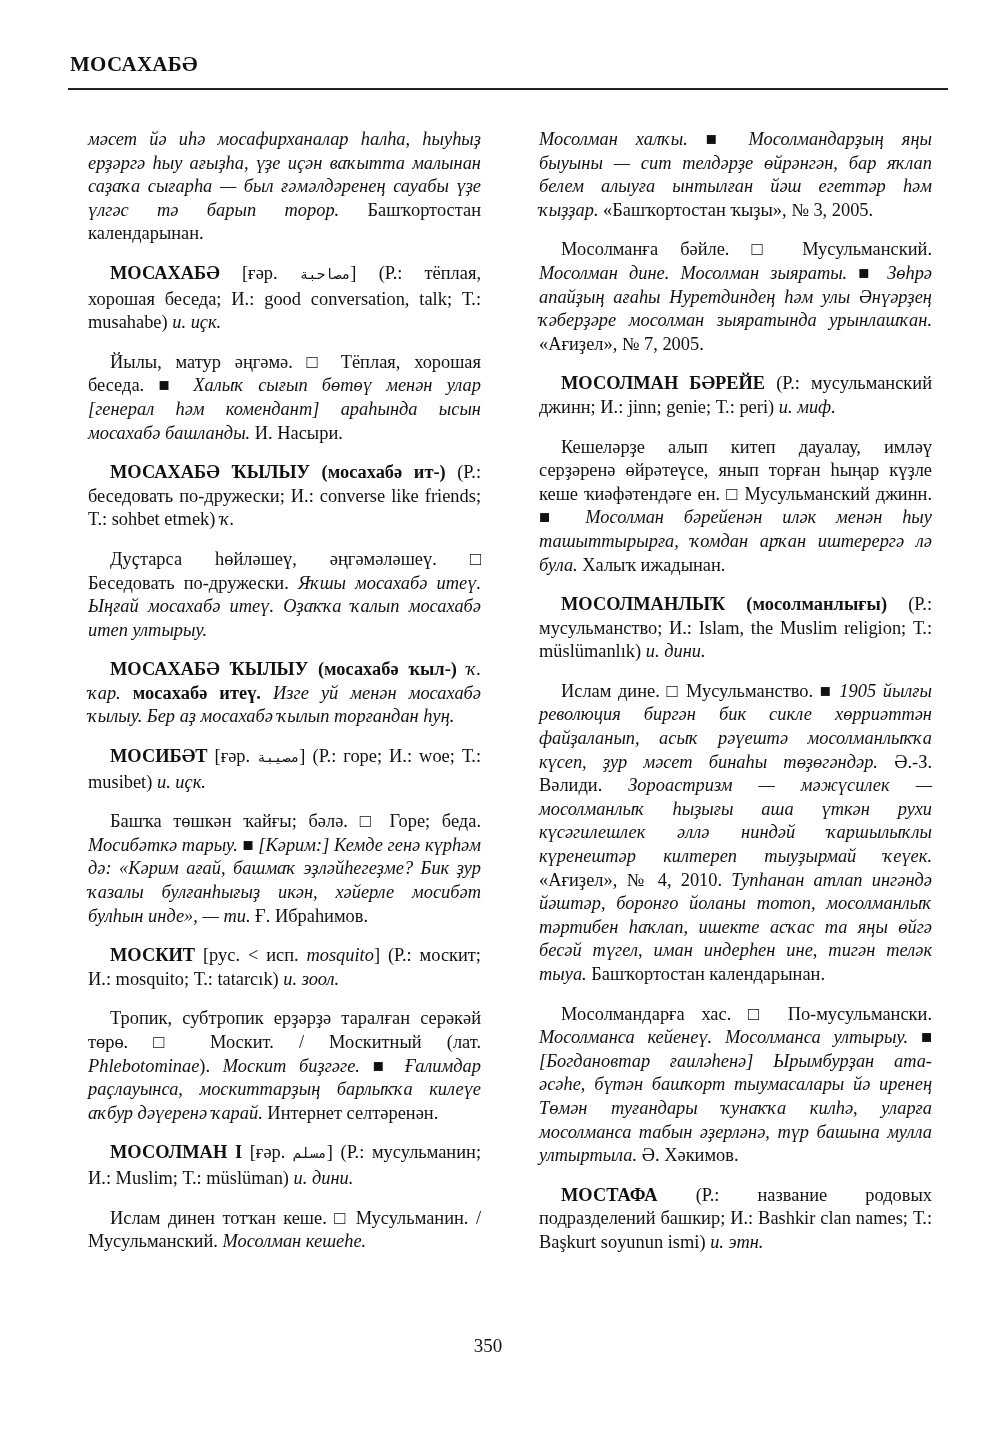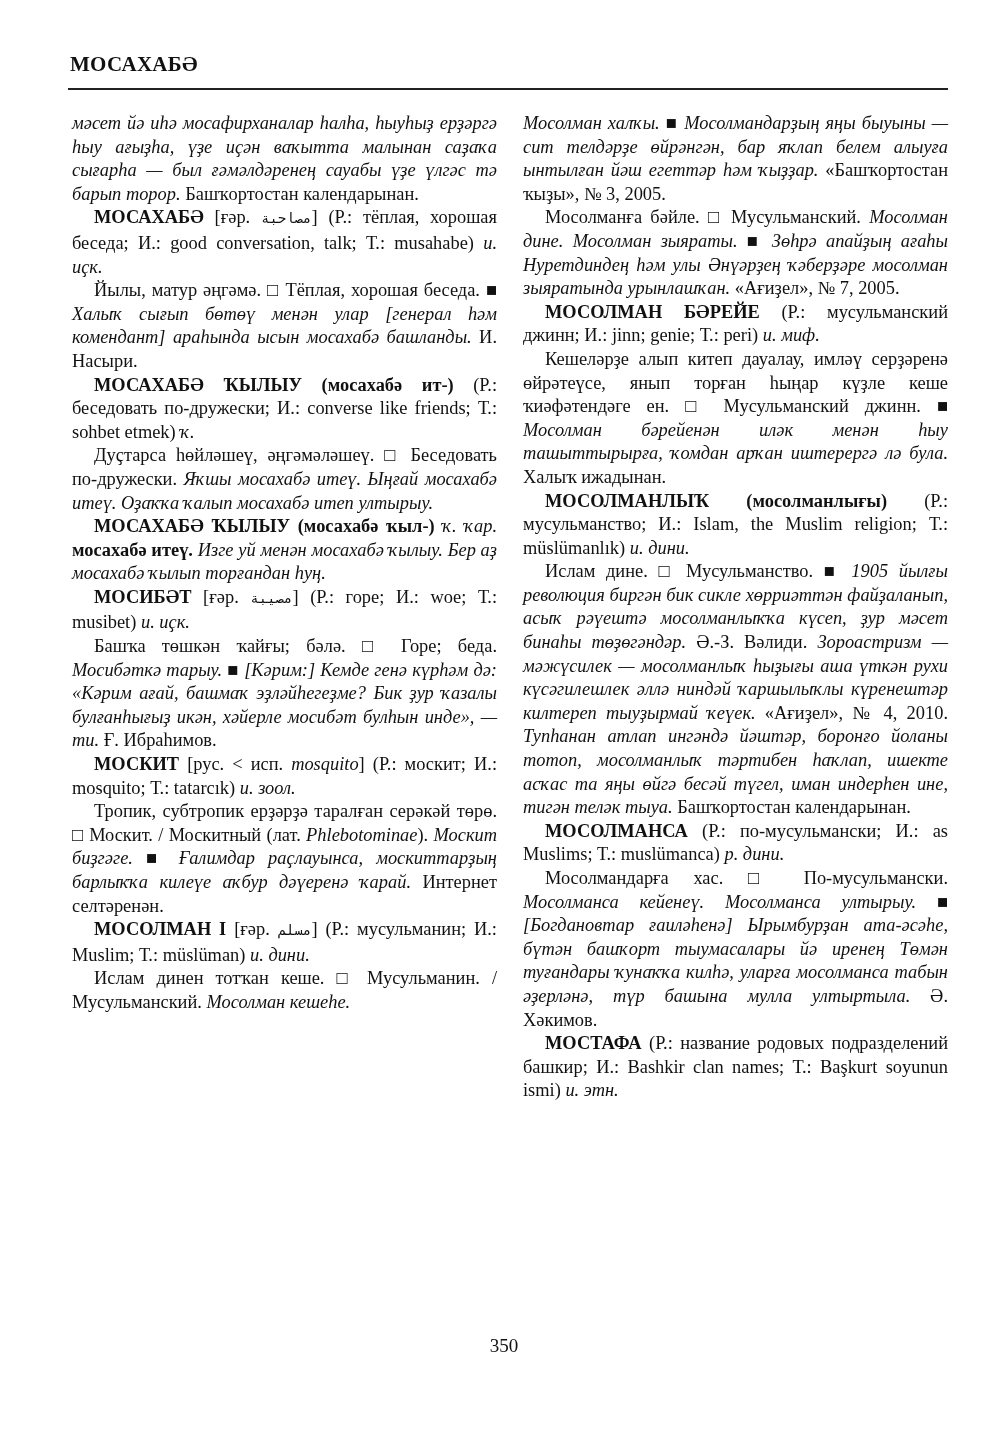--- a/index.html
+++ b/index.html
@@ -16,27 +16,27 @@
     position: absolute; left: 68px; top: 88px; width: 880px; height: 2px;
     background: #222222;
   }
   .column {
     position: absolute; top: 112px; width: 425px;
     font-size: 18.4px; line-height: 23.6px;
     text-align: justify; hyphens: manual;
   }
   .col-left { left: 72px; }
   .col-right { left: 523px; }
-  .para { margin: 0; text-indent: 0; }
+  .para { margin: 16px; text-indent: 0; }
   .para.indent { text-indent: 22px; }
   .b { font-weight: bold; }
   .i { font-style: italic; }
   .ar { font-family: Liberation Mono, monospace; font-size: 14px; }
   .page-number {
-    position: absolute; top: 1335px; left: 16px; width: 976px;
+    position: absolute; top: 1335px; left: 0; width: 976px;
     text-align: center; font-size: 19px;
   }
 </style>
 </head>
 <body>
 
 <div class="running-head">МОСАХАБӘ</div>
 <div class="head-rule"></div>
 
 <div class="column col-left">
@@ -53,18 +53,17 @@
     <p class="para indent"><span class="b">МОСОЛМАН I</span><span class=""> [ғәр. </span><span class="ar">مسلم</span><span class="">] (Р.: мусульманин; И.: Muslim; Т.: müslüman) </span><span class="i">и. дини.</span></p>
     <p class="para indent"><span class="">Ислам динен тотҡан кеше. □ Мусульманин. / Мусульманский. </span><span class="i">Мосолман кешеһе.</span></p>
   </div>
 <div class="column col-right">
     <p class="para"><span class="i">Мосолман халҡы.</span><span class=""> ■ </span><span class="i">Мосолмандарҙың яңы быуыны — сит телдәрҙе өйрәнгән, бар яҡлап белем алыуға ынтылған йәш егеттәр һәм ҡыҙҙар.</span><span class=""> «Башҡортостан ҡыҙы», № 3, 2005.</span></p>
     <p class="para indent"><span class="">Мосолманға бәйле. □ Мусульманский. </span><span class="i">Мосолман дине. Мосолман зыяраты.</span><span class=""> ■ </span><span class="i">Зөһрә апайҙың ағаһы Нуретдиндең һәм улы Әнүәрҙең ҡәберҙәре мосолман зыяратында урынлашҡан.</span><span class=""> «Ағиҙел», № 7, 2005.</span></p>
     <p class="para indent"><span class="b">МОСОЛМАН БӘРЕЙЕ</span><span class=""> (Р.: мусульманский джинн; И.: jinn; genie; Т.: peri) </span><span class="i">и. миф.</span></p>
     <p class="para indent"><span class="">Кешеләрҙе алып китеп дауалау, имләү серҙәренә өйрәтеүсе, янып торған һыңар күҙле кеше ҡиәфәтендәге ен. □ Мусульманский джинн. ■ </span><span class="i">Мосолман бәрейенән иләк менән һыу ташыттырырға, ҡомдан арҡан иштерергә лә була.</span><span class=""> Халыҡ ижадынан.</span></p>
     <p class="para indent"><span class="b">МОСОЛМАНЛЫҠ (мосолманлығы)</span><span class=""> (Р.: мусульманство; И.: Islam, the Muslim religion; Т.: müslümanlık) </span><span class="i">и. дини.</span></p>
     <p class="para indent"><span class="">Ислам дине. □ Мусульманство. ■ </span><span class="i">1905 йылғы революция биргән бик сикле хөрриәттән файҙаланып, асыҡ рәүештә мосолманлыҡҡа күсеп, ҙур мәсет бинаһы төҙөгәндәр.</span><span class=""> Ә.-З. Вәлиди. </span><span class="i">Зороастризм — мәжүсилек — мосолманлыҡ һыҙығы аша үткән рухи күсәгилешлек әллә ниндәй ҡаршылыҡлы күренештәр килтереп тыуҙырмай ҡеүек.</span><span class=""> «Ағиҙел», № 4, 2010. </span><span class="i">Тупһанан атлап ингәндә йәштәр, боронғо йоланы тотоп, мосолманлыҡ тәртибен һаҡлап, ишекте асҡас та яңы өйгә бесәй түгел, иман индерһен ине, тигән теләк тыуа.</span><span class=""> Башҡортостан календарынан.</span></p>
-    <p class="para indent"><span class="b">МОСОЛМАНСА</span><span class=""> (Р.: по-мусульмански; И.: as Muslims; Т.: muslümanca) </span><span class="i">р. дини.</span></p>
     <p class="para indent"><span class="">Мосолмандарға хас. □ По-мусульмански. </span><span class="i">Мосолманса кейенеү. Мосолманса ултырыу.</span><span class=""> ■ </span><span class="i">[Богдановтар ғаиләһенә]</span><span class=""> </span><span class="i">Ырымбурҙан ата-әсәһе, бүтән башҡорт тыумасалары йә иренең Төмән туғандары ҡунаҡҡа килһә, уларға мосолманса табын әҙерләнә, түр башына мулла ултыртыла.</span><span class=""> Ә. Хәкимов.</span></p>
     <p class="para indent"><span class="b">МОСТАФА</span><span class=""> (Р.: название родовых подразделений башкир; И.: Bashkir clan names; Т.: Başkurt soyunun ismi) </span><span class="i">и. этн.</span></p>
   </div>
 
 <div class="page-number">350</div>
 
 </body></html>

